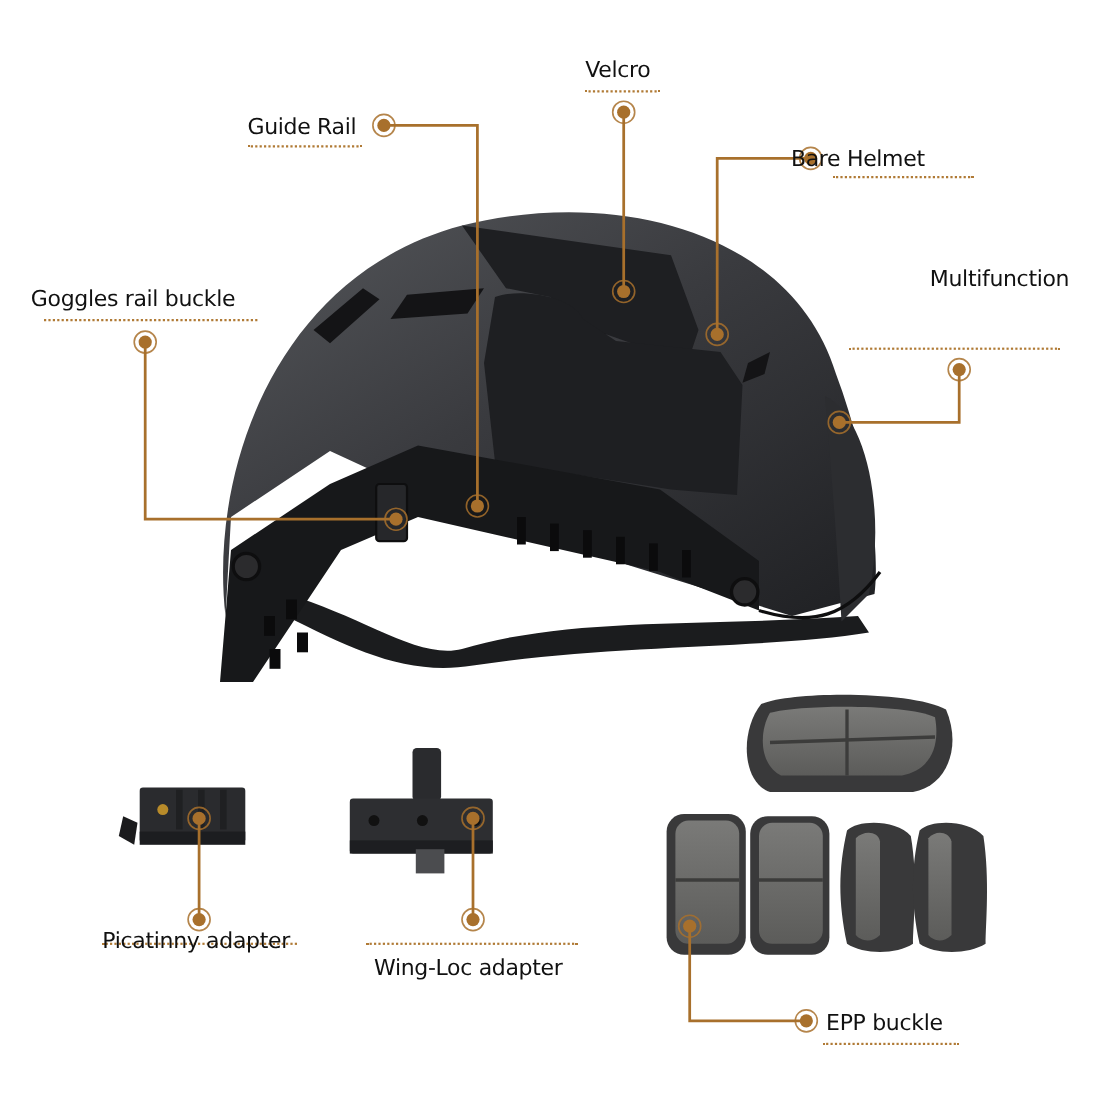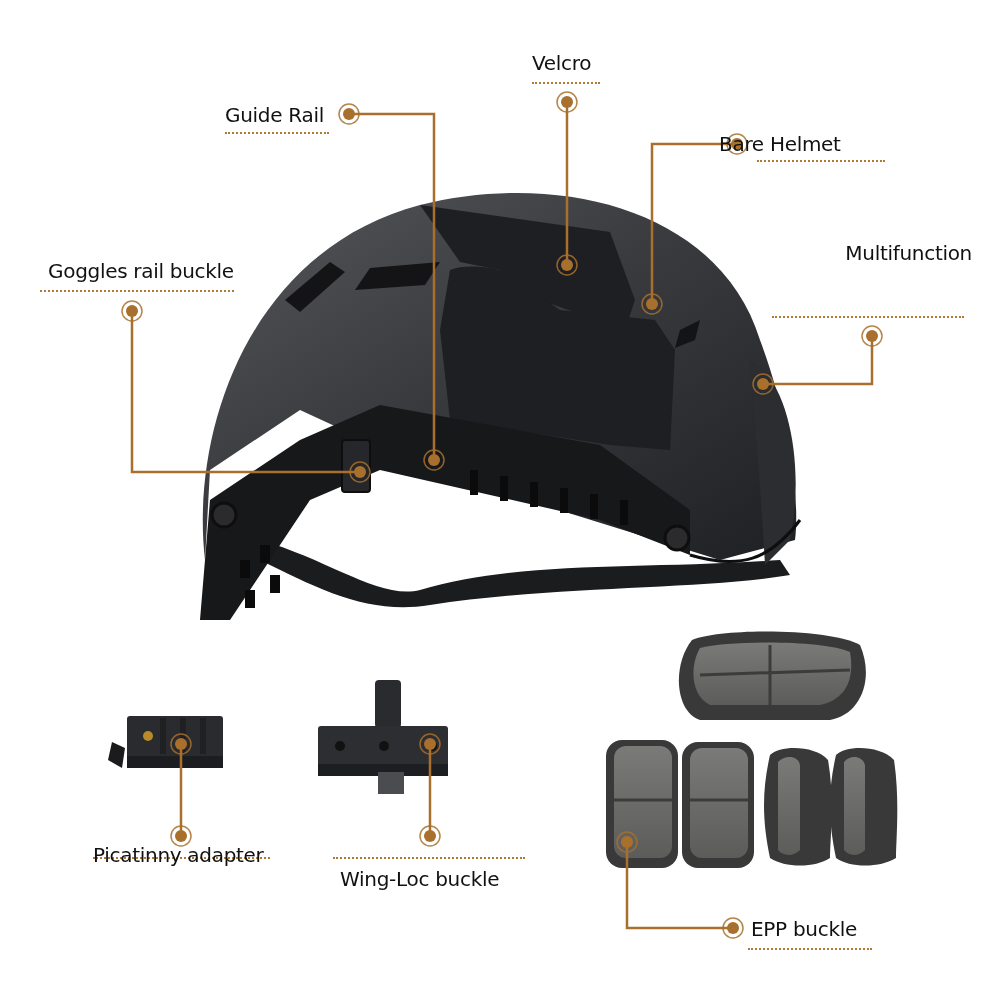--- a/index.html
+++ b/index.html
@@ -170,29 +170,29 @@
 
   <div class="label" style="left:532px; top:52px;">Velcro</div>
   <div class="dash" style="left:532px; top:82px; width:68px;"></div>
 
   <div class="label" style="left:225px; top:104px;">Guide Rail</div>
   <div class="dash" style="left:225px; top:132px; width:104px;"></div>
 
   <div class="label" style="left:719px; top:133px;">Bare Helmet</div>
   <div class="dash" style="left:757px; top:160px; width:128px;"></div>
 
-  <div class="label" style="left:48px; top:260px;">Goggles rail buckle</div>
+  <div class="label" style="left:28px; top:260px;">Goggles rail buckle</div>
   <div class="dash" style="left:40px; top:290px; width:194px;"></div>
 
   <div class="label center" style="left:764px; top:242px; width:208px;">
     <div>Multifunction</div>
   </div>
   <div class="dash" style="left:772px; top:316px; width:192px;"></div>
 
   <div class="dash" style="left:93px; top:857px; width:177px;"></div>
   <div class="label" style="left:93px; top:844px;">Picatinny adapter</div>
 
   <div class="dash" style="left:333px; top:857px; width:192px;"></div>
-  <div class="label" style="left:340px; top:868px;">Wing-Loc buckle</div>
+  <div class="label" style="left:340px; top:868px;">Wing-Loc adapter</div>
 
   <div class="label" style="left:751px; top:918px;">EPP buckle</div>
   <div class="dash" style="left:748px; top:948px; width:124px;"></div>
 </div>
 
 </body></html>

